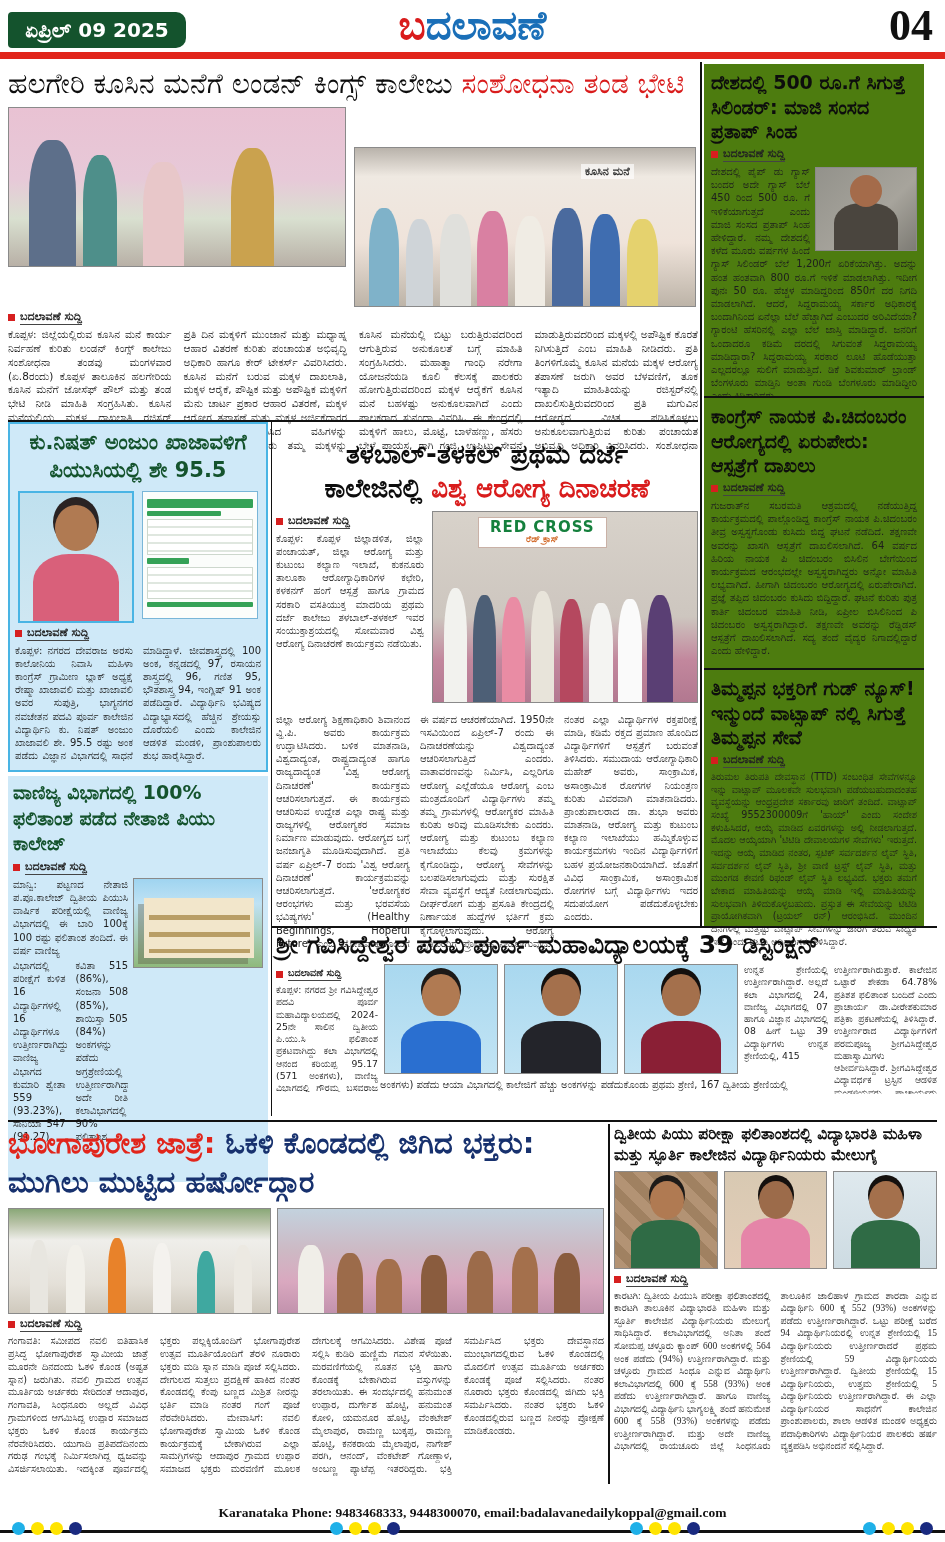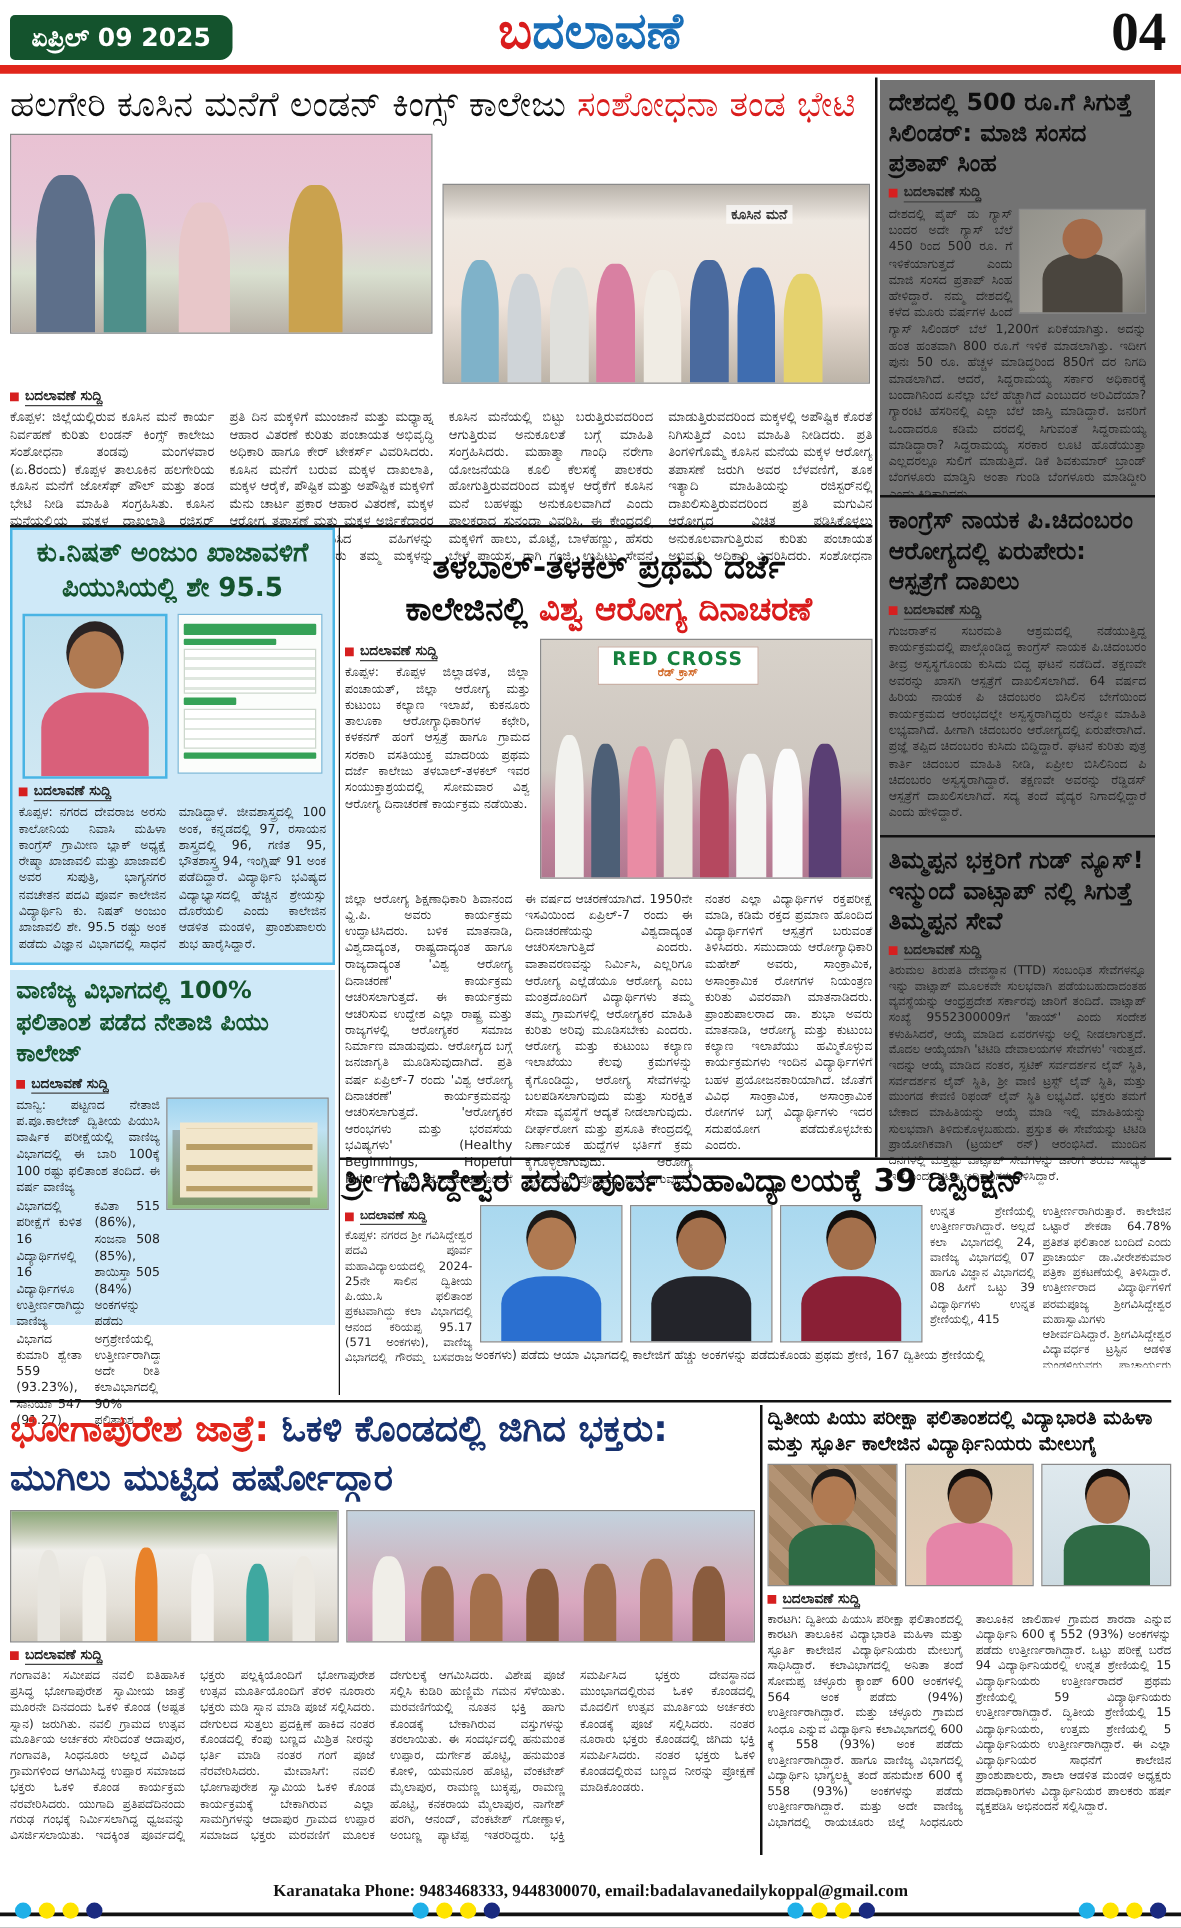--- a/index.html
+++ b/index.html
@@ -59,21 +59,21 @@
   .h-main{font-size:28px;font-weight:normal;line-height:1.25;color:#0d0d0d;white-space:nowrap;}
   .h-red{color:#d91c1c;}
   .h-side{font-size:19px;font-weight:bold;line-height:1.3;color:#0d0d0d;}
   .h-blue1{font-size:21px;font-weight:bold;text-align:center;line-height:1.35;color:#14532d;}
   .h-center{font-size:26px;font-weight:bold;line-height:1.3;color:#0d0d0d;text-align:center;}
   .h-gavi{font-size:25px;font-weight:bold;color:#0d0d0d;white-space:nowrap;}
   .h-bhoga{font-size:29px;font-weight:bold;line-height:1.35;}
   .h-bhoga .hb-red{color:#e1251b;} .h-bhoga .hb-blue{color:#17316e;}
   .h-vidya{font-size:15.5px;font-weight:bold;line-height:1.35;color:#0d0d0d;}
   
-  .sidebar{position:absolute;left:704px;top:64px;width:220px;height:862px;background:#737373;}
+  .sidebar{position:absolute;left:704px;top:64px;width:220px;height:862px;background:#4d7c0f;}
   .sb-art{padding:6px 7px;overflow:hidden;}
   .sb-div{height:2px;background:#111;margin:0;}
   
   .blue-art{background:#cfe9f8;}
   
   .footer-line{position:absolute;left:0;right:0;text-align:center;font-family:"Liberation Serif",serif;
                font-weight:bold;font-size:13.5px;color:#111;}
   .foot-rule{position:absolute;left:0;right:0;top:1530px;height:3px;background:#111;}
   .dotgrp{position:absolute;top:1522px;display:flex;gap:6px;}
   .dot{width:13px;height:13px;border-radius:50%;}
@@ -184,21 +184,21 @@
     <div class="byline">
         <span class="sq"></span>
         <span class="bl">ಬದಲಾವಣೆ ಸುದ್ದಿ</span>
       </div>
     <div class="btxt cols-2" style="height:150px;overflow:hidden;font-size:10px;">
       <span>ಕೊಪ್ಪಳ: ನಗರದ ದೇವರಾಜ ಅರಸು ಕಾಲೋನಿಯ ನಿವಾಸಿ ಮಹಿಳಾ ಕಾಂಗ್ರೆಸ್ ಗ್ರಾಮೀಣ ಬ್ಲಾಕ್ ಅಧ್ಯಕ್ಷೆ ರೇಷ್ಮಾ ಖಾಜಾವಲಿ ಮತ್ತು ಖಾಜಾವಲಿ ಅವರ ಸುಪುತ್ರಿ, ಭಾಗ್ಯನಗರ ನವಚೇತನ ಪದವಿ ಪೂರ್ವ ಕಾಲೇಜಿನ ವಿದ್ಯಾರ್ಥಿನಿ ಕು. ನಿಷತ್ ಅಂಜುಂ ಖಾಜಾವಲಿ ಶೇ. 95.5 ರಷ್ಟು ಅಂಕ ಪಡೆದು ವಿಜ್ಞಾನ ವಿಭಾಗದಲ್ಲಿ ಸಾಧನೆ</span>
       <span>ಮಾಡಿದ್ದಾಳೆ. ಜೀವಶಾಸ್ತ್ರದಲ್ಲಿ 100 ಅಂಕ, ಕನ್ನಡದಲ್ಲಿ 97, ರಸಾಯನ ಶಾಸ್ತ್ರದಲ್ಲಿ 96, ಗಣಿತ 95, ಭೌತಶಾಸ್ತ್ರ 94, ಇಂಗ್ಲಿಷ್ 91 ಅಂಕ ಪಡೆದಿದ್ದಾರೆ. ವಿದ್ಯಾರ್ಥಿನಿ ಭವಿಷ್ಯದ ವಿದ್ಯಾಭ್ಯಾಸದಲ್ಲಿ ಹೆಚ್ಚಿನ ಶ್ರೇಯಸ್ಸು ದೊರೆಯಲಿ ಎಂದು ಕಾಲೇಜಿನ ಆಡಳಿತ ಮಂಡಳಿ, ಪ್ರಾಂಶುಪಾಲರು ಶುಭ ಹಾರೈಸಿದ್ದಾರೆ.</span>
     </div>
   </section>
 
-  <section class="abs blue-art" style="left:8px;top:776px;width:260px;height:284px;padding:4px 5px;box-sizing:border-box;">
+  <section class="abs blue-art" style="left:8px;top:776px;width:260px;height:406px;padding:4px 5px;box-sizing:border-box;">
     <div class="h-blue1" style="font-size:19px;text-align:left;">ವಾಣಿಜ್ಯ ವಿಭಾಗದಲ್ಲಿ 100% ಫಲಿತಾಂಶ ಪಡೆದ ನೇತಾಜಿ ಪಿಯು ಕಾಲೇಜ್</div>
     <div class="byline">
         <span class="sq"></span>
         <span class="bl">ಬದಲಾವಣೆ ಸುದ್ದಿ</span>
       </div>
     <div>
       <div class="ph ph-building" style="float:right;width:128px;height:88px;margin:0 0 4px 5px;">
         <div class="bld">
             <div class="bld-rows"></div>
           </div>
@@ -322,21 +322,21 @@
       </div>
       <div class="ph ph-girl-c" style="width:103px;height:96px;">
         <div class="fg" style="left:16%;width:68%;height:50%;background:#2f6b45;"></div>
         <div class="head" style="left:34%;top:10%;width:34px;height:38px;background:#a4704c;box-shadow:0 -5px 0 1px #14100e;"></div>
       </div>
     </div>
     <div class="byline">
         <span class="sq"></span>
         <span class="bl">ಬದಲಾವಣೆ ಸುದ್ದಿ</span>
       </div>
-    <div class="btxt cols-2" style="height:195px;overflow:hidden;font-size:9.5px;">
+    <div class="btxt cols-2" style="height:195px;overflow:hidden;font-size:9.5px;font-family:Liberation Serif, serif;">
       <span>ಕಾರಟಗಿ: ದ್ವಿತೀಯ ಪಿಯುಸಿ ಪರೀಕ್ಷಾ ಫಲಿತಾಂಶದಲ್ಲಿ ಕಾರಟಗಿ ತಾಲೂಕಿನ ವಿದ್ಯಾಭಾರತಿ ಮಹಿಳಾ ಮತ್ತು ಸ್ಫೂರ್ತಿ ಕಾಲೇಜಿನ ವಿದ್ಯಾರ್ಥಿನಿಯರು ಮೇಲುಗೈ ಸಾಧಿಸಿದ್ದಾರೆ. ಕಲಾವಿಭಾಗದಲ್ಲಿ ಅನಿತಾ ತಂದೆ ಸೋಮಪ್ಪ ಚಳ್ಳೂರು ಕ್ಯಾಂಪ್ 600 ಅಂಕಗಳಲ್ಲಿ 564 ಅಂಕ ಪಡೆದು (94%) ಉತ್ತೀರ್ಣರಾಗಿದ್ದಾರೆ. ಮತ್ತು ಚಳ್ಳೂರು ಗ್ರಾಮದ ಸಿಂಧೂ ಎನ್ನುವ ವಿದ್ಯಾರ್ಥಿನಿ ಕಲಾವಿಭಾಗದಲ್ಲಿ 600 ಕ್ಕೆ 558 (93%) ಅಂಕ ಪಡೆದು ಉತ್ತೀರ್ಣರಾಗಿದ್ದಾರೆ. ಹಾಗೂ ವಾಣಿಜ್ಯ ವಿಭಾಗದಲ್ಲಿ ವಿದ್ಯಾರ್ಥಿನಿ ಭಾಗ್ಯಲಕ್ಷ್ಮಿ ತಂದೆ ಹನುಮೇಶ 600 ಕ್ಕೆ 558 (93%) ಅಂಕಗಳನ್ನು ಪಡೆದು ಉತ್ತೀರ್ಣರಾಗಿದ್ದಾರೆ. ಮತ್ತು ಅದೇ</span>
       <span>ವಾಣಿಜ್ಯ ವಿಭಾಗದಲ್ಲಿ ರಾಯಚೂರು ಜಿಲ್ಲೆ ಸಿಂಧನೂರು ತಾಲೂಕಿನ ಜಾಲಿಹಾಳ ಗ್ರಾಮದ ಶಾರದಾ ಎನ್ನುವ ವಿದ್ಯಾರ್ಥಿನಿ 600 ಕ್ಕೆ 552 (93%) ಅಂಕಗಳನ್ನು ಪಡೆದು ಉತ್ತೀರ್ಣರಾಗಿದ್ದಾರೆ. ಒಟ್ಟು ಪರೀಕ್ಷೆ ಬರೆದ 94 ವಿದ್ಯಾರ್ಥಿನಿಯರಲ್ಲಿ ಉನ್ನತ ಶ್ರೇಣಿಯಲ್ಲಿ 15 ವಿದ್ಯಾರ್ಥಿನಿಯರು ಉತ್ತೀರ್ಣರಾದರೆ ಪ್ರಥಮ ಶ್ರೇಣಿಯಲ್ಲಿ 59 ವಿದ್ಯಾರ್ಥಿನಿಯರು ಉತ್ತೀರ್ಣರಾಗಿದ್ದಾರೆ. ದ್ವಿತೀಯ ಶ್ರೇಣಿಯಲ್ಲಿ 15 ವಿದ್ಯಾರ್ಥಿನಿಯರು, ಉತ್ತಮ ಶ್ರೇಣಿಯಲ್ಲಿ 5 ವಿದ್ಯಾರ್ಥಿನಿಯರು ಉತ್ತೀರ್ಣರಾಗಿದ್ದಾರೆ. ಈ ಎಲ್ಲಾ ವಿದ್ಯಾರ್ಥಿನಿಯರ ಸಾಧನೆಗೆ ಕಾಲೇಜಿನ ಪ್ರಾಂಶುಪಾಲರು, ಶಾಲಾ ಆಡಳಿತ ಮಂಡಳಿ ಅಧ್ಯಕ್ಷರು ಪದಾಧಿಕಾರಿಗಳು ವಿದ್ಯಾರ್ಥಿನಿಯರ ಪಾಲಕರು ಹರ್ಷ ವ್ಯಕ್ತಪಡಿಸಿ ಅಭಿನಂದನೆ ಸಲ್ಲಿಸಿದ್ದಾರೆ.</span>
     </div>
   </section>
 
   <div class="vline" style="left:700px;top:62px;width:2px;height:864px;"></div>
   <div class="vline" style="left:271px;top:422px;width:1px;height:694px;"></div>
   <div class="hline" style="left:8px;top:420px;width:690px;height:2px;"></div>
   <div class="hline" style="left:272px;top:926px;width:665px;height:2px;"></div>
   <div class="hline" style="left:8px;top:1120px;width:929px;height:2px;"></div>

